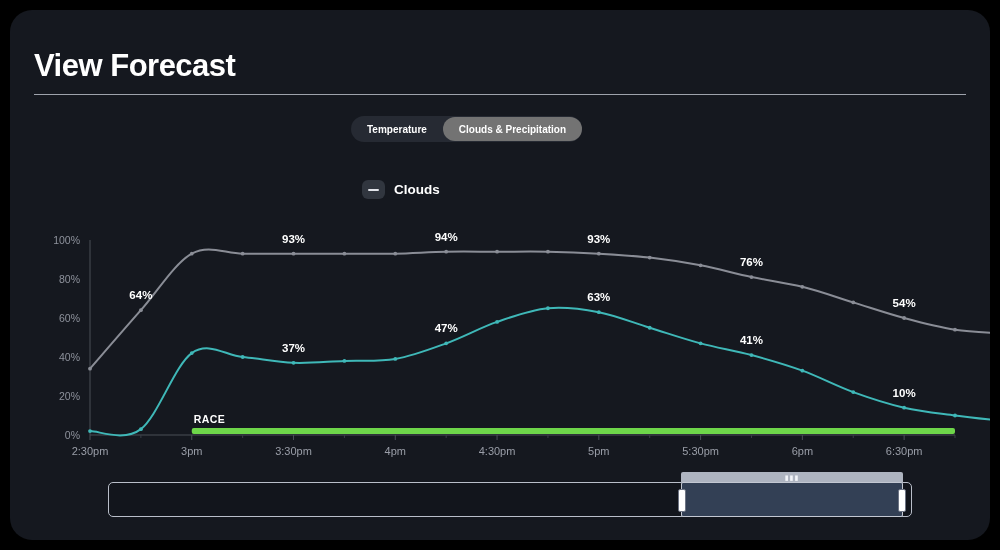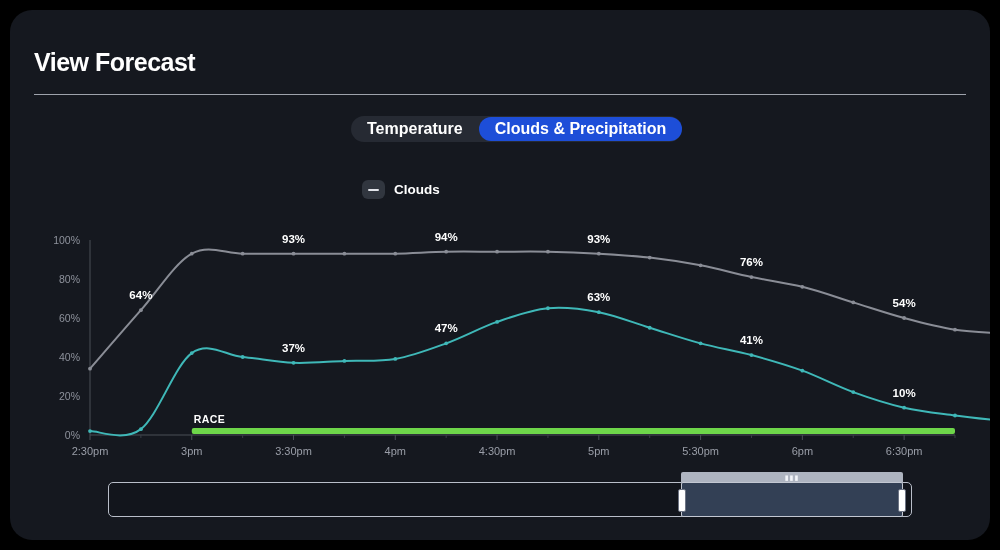--- a/index.html
+++ b/index.html
@@ -12,21 +12,21 @@
   #card {
     position: absolute;
     left: 10px; top: 10px;
     width: 980px; height: 530px;
     background: #15181f;
     border-radius: 22px;
   }
   #title {
     position: absolute;
     left: 24px; top: 38px;
-    font-size: 25px;
+    font-size: 31px;
     font-weight: bold;
     color: #ffffff;
     letter-spacing: -0.5px;
   }
   #divider {
     position: absolute;
     left: 24px; top: 84px;
     width: 932px; height: 1px;
     background: #9ea2ab;
   }
@@ -38,31 +38,31 @@
     background: #262a33;
     border-radius: 13px;
     display: flex;
     align-items: center;
     padding: 0;
   }
   .seg {
     height: 24px;
     border-radius: 13px;
     display: flex; align-items: center; justify-content: center;
-    font-size: 16px;
+    font-size: 10px;
     font-weight: bold;
     color: #ffffff;
     padding: 0 16px;
     cursor: pointer;
     white-space: nowrap;
     border: none;
     background: transparent;
     font-family: "Liberation Sans", sans-serif;
   }
-  .seg.active { background: #1d4ed8; }
+  .seg.active { background: #737373; }
   
   #legend {
     position: absolute;
     left: 352px; top: 170px;
     display: flex;
     align-items: center;
     gap: 20px;
   }
   .leg-item { display: flex; align-items: center; gap: 9px; }
   .swatch {

